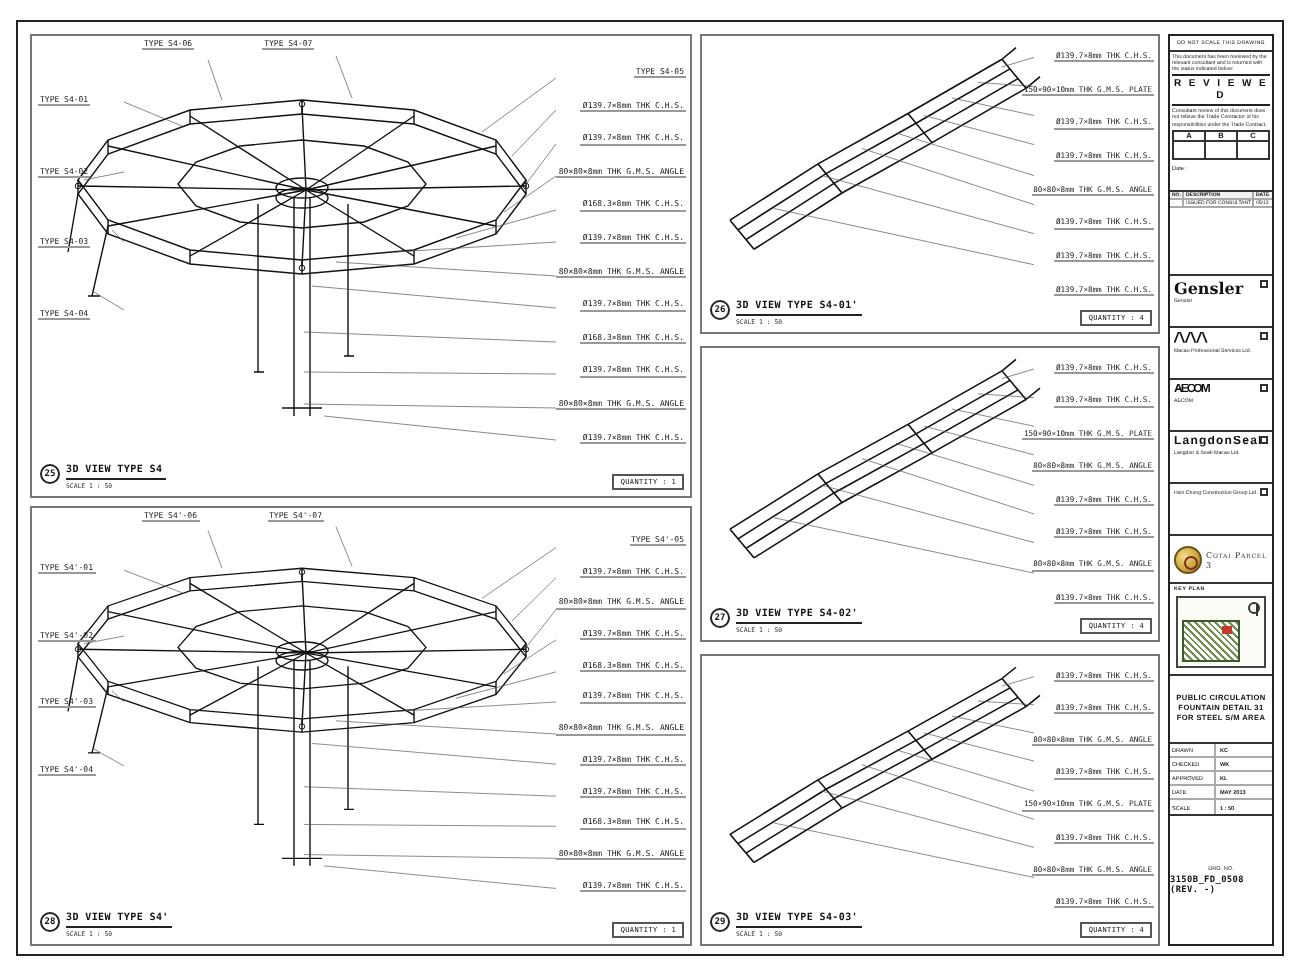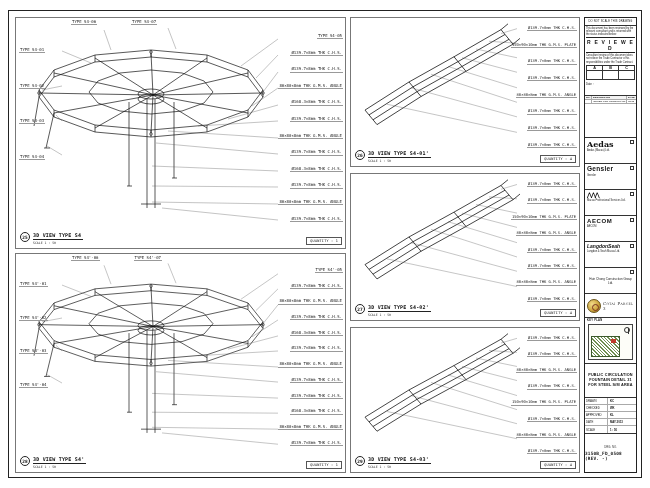--- a/index.html
+++ b/index.html
@@ -340,25 +340,20 @@
           <div class="rt-row">
           <span>-</span>
           <span>ISSUED FOR CONSULTANT REVIEW</span>
           <span>05/13</span>
         </div>
         </div>
     </div>
 
     <div class="tb-consultants">
         <div class="consultant">
-        <div class="c-logo">Aedas</div>
-        <div class="c-name">Aedas (Macau) Ltd.</div>
-        <span class="c-box"></span>
-      </div>
-        <div class="consultant">
         <div class="c-logo">Gensler</div>
         <div class="c-name">Gensler</div>
         <span class="c-box"></span>
       </div>
         <div class="consultant">
         <div class="c-logo">⋀⋀⋀</div>
         <div class="c-name">Macau Professional Services Ltd.</div>
         <span class="c-box"></span>
       </div>
         <div class="consultant">

